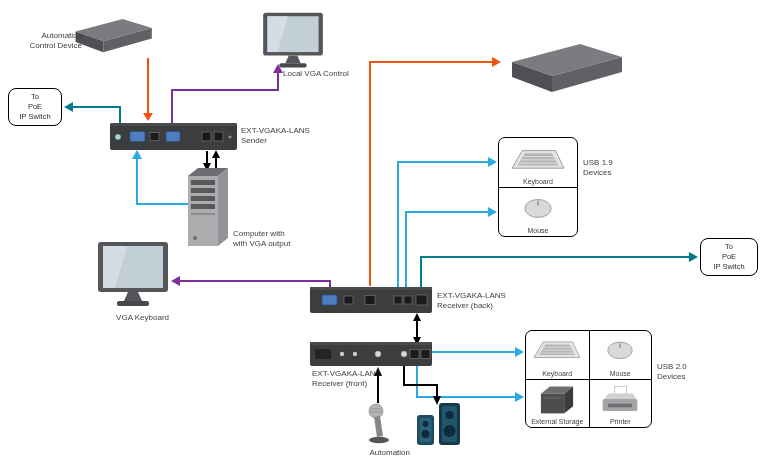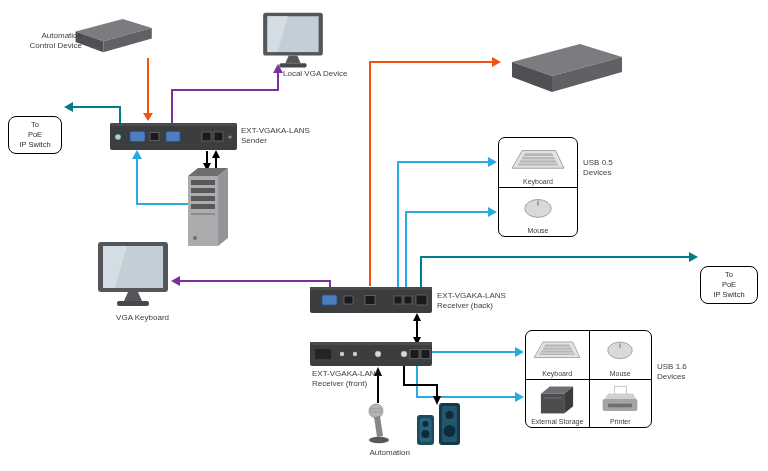--- a/index.html
+++ b/index.html
@@ -9,21 +9,21 @@
   }
   .abs{position:absolute;}
   .lbl{
     position:absolute;font-size:8px;line-height:1.25;color:#3d3d3f;
     white-space:pre-line;
   }
   .lbl.center{text-align:right;}
   .poe-box{
     position:absolute;background:#fff;border:1.5px solid #000;border-radius:8px;
     display:flex;align-items:center;justify-content:center;text-align:center;
-    font-size:7.5px;line-height:1.35;color:#2c2c2e;white-space:pre-line;box-sizing:border-box;margin-top:28px;
+    font-size:7.5px;line-height:1.35;color:#2c2c2e;white-space:pre-line;box-sizing:border-box;
   }
   .group-box{
     position:absolute;background:#fff;border:1.5px solid #000;border-radius:7px;
     box-sizing:border-box;display:flex;flex-direction:column;
   }
   .group-box .cell{flex:1;position:relative;display:flex;justify-content:center;align-items:flex-start;}
   .group-box .cell + .cell{border-top:1px solid #000;}
   .grid-box{
     position:absolute;background:#fff;border:1.5px solid #000;border-radius:7px;
     box-sizing:border-box;display:grid;grid-template-columns:1fr 1fr;grid-template-rows:1fr 1fr;
@@ -297,37 +297,39 @@
         <rect x="4" y="15" width="38" height="13" rx="2" fill="#a2a4a6"></rect>
         <rect x="10" y="20" width="26" height="4" fill="#6d6e71"></rect>
       </svg>
       <div class="cell-label">Printer</div>
     </div>
   </div>
 
   <div class="lbl center" style="left:12px;top:31px;width:70px">Automation
 Control Device</div>
 
-  <div class="lbl" style="left:283px;top:69px;width:78px">Local VGA Device</div>
+  <div class="lbl" style="left:283px;top:69px;width:78px">Local VGA Control</div>
 
   <div class="lbl" style="left:241px;top:126px;width:88px">EXT-VGAKA-LANS
 Sender</div>
 
-
-
-  <div class="lbl" style="left:583px;top:158px;width:50px">USB 0.5
+  <div class="lbl" style="left:233px;top:229px;width:82px">Computer with
+with VGA output</div>
+
+
+  <div class="lbl" style="left:583px;top:158px;width:50px">USB 1.9
 Devices</div>
 
   <div class="lbl" style="left:437px;top:291px;width:95px">EXT-VGAKA-LANS
 Receiver (back)</div>
 
   <div class="lbl center" style="left:97px;top:313px;width:72px">VGA Keyboard</div>
 
   <div class="lbl" style="left:312px;top:369px;width:95px">EXT-VGAKA-LANS
 Receiver (front)</div>
 
   <div class="lbl center" style="left:346px;top:448px;width:64px">Automation</div>
 
 
-  <div class="lbl" style="left:657px;top:362px;width:50px">USB 1.6
+  <div class="lbl" style="left:657px;top:362px;width:50px">USB 2.0
 Devices</div>
 
 </div>
 
 </body></html>

